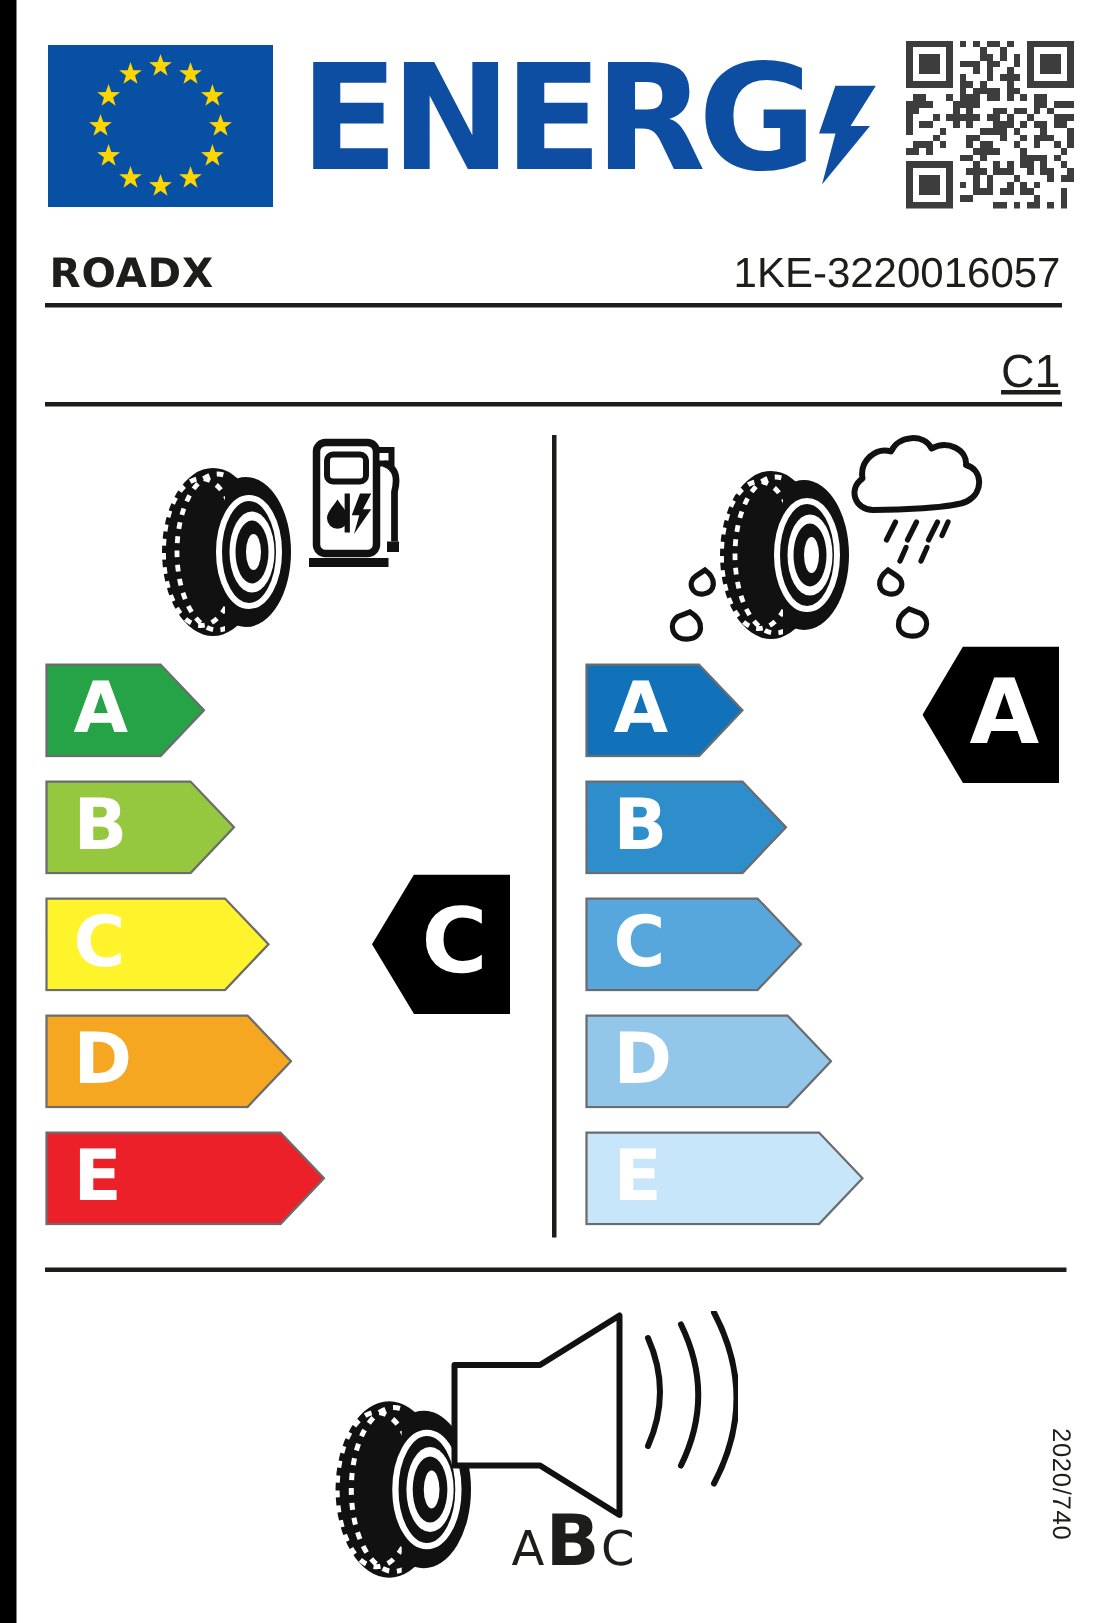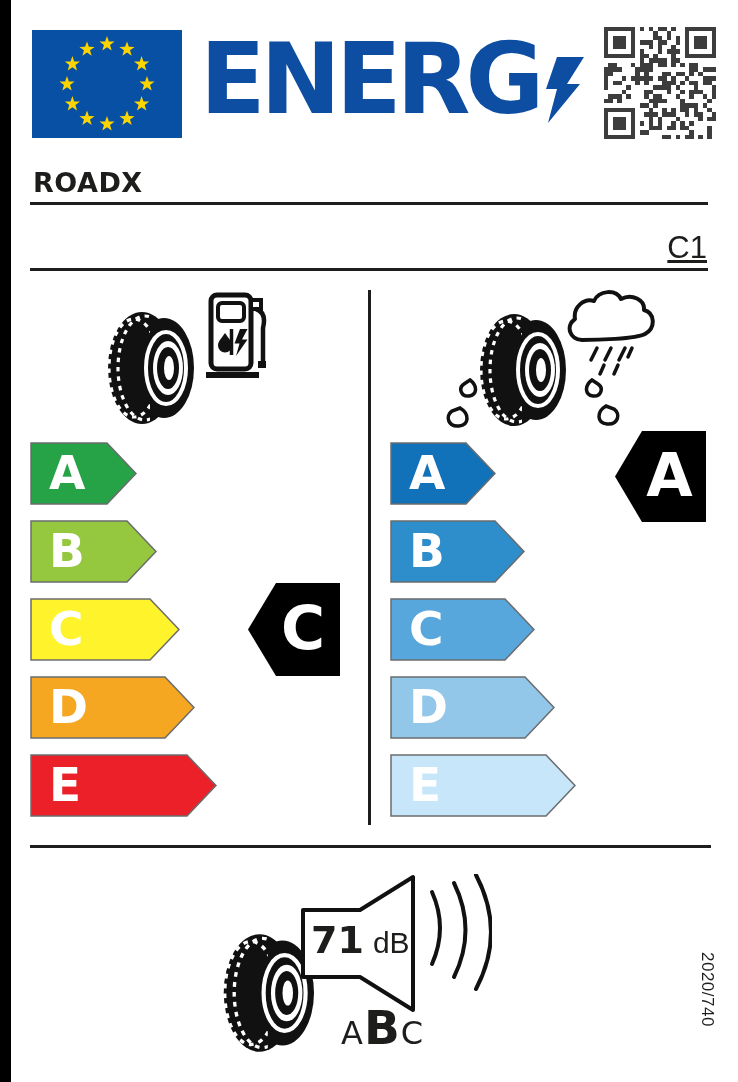--- a/index.html
+++ b/index.html
@@ -263,20 +263,21 @@
       <rect x="2" y="2" width="3" height="3" fill="#3d3d3d"></rect>
       <rect x="18" y="0" width="7" height="7" fill="#3d3d3d"></rect>
       <rect x="19" y="1" width="5" height="5" fill="#fff"></rect>
       <rect x="20" y="2" width="3" height="3" fill="#3d3d3d"></rect>
       <rect x="0" y="18" width="7" height="7" fill="#3d3d3d"></rect>
       <rect x="1" y="19" width="5" height="5" fill="#fff"></rect>
       <rect x="2" y="20" width="3" height="3" fill="#3d3d3d"></rect>
     </svg>
 
   <div class="abs" id="brand-name">ROADX</div>
+  <div class="abs" id="type-id">1KE-3220016057</div>
   <div class="abs rule" id="rule-1"></div>
   <div class="abs" id="tyre-class">C1</div>
   <div class="abs rule" id="rule-2"></div>
 
   <svg width="0" height="0" style="position:absolute">
     <defs>
       <g id="tire-symbol">
         <clipPath id="tread-clip">
             <rect x="0" y="0" width="46" height="120"></rect>
           </clipPath>
@@ -417,24 +418,20 @@
     <use href="#tire-symbol"></use>
   </svg>
   <svg class="abs" style="left:300px;top:874px;" width="192" height="140" viewBox="0 0 192 140">
     <path d="M3,36 H60 L113,3 V136 L60,103 H3 Z" fill="#fff" stroke="#111" stroke-width="4" stroke-linejoin="round"></path>
     <g fill="none" stroke="#111" stroke-width="4" stroke-linecap="round">
       <path d="M132,18 q16,36 0,72"></path>
       <path d="M154,9 q23,47 0,94"></path>
       <path d="M176,1 q30,57 0,114"></path>
     </g>
   </svg>
-  <div class="abs" id="db-text">
-    <span class="val">71</span>
-    <span class="unit">dB</span>
-  </div>
   <div class="abs" id="noise-abc">
     <span>A</span>
     <span class="noise-active">B</span>
     <span>C</span>
   </div>
 
   <div class="abs" id="regulation">2020/740</div>
 </div>
 
 </body></html>

